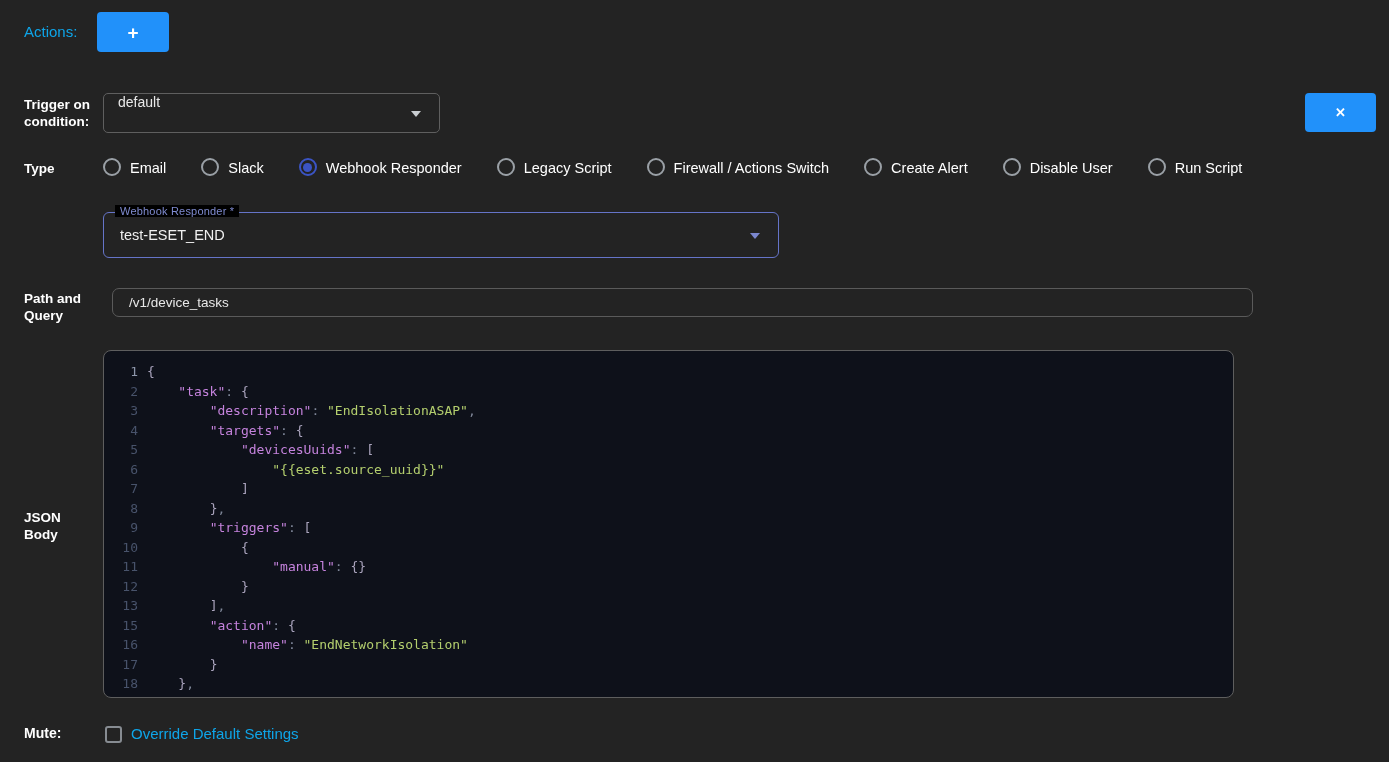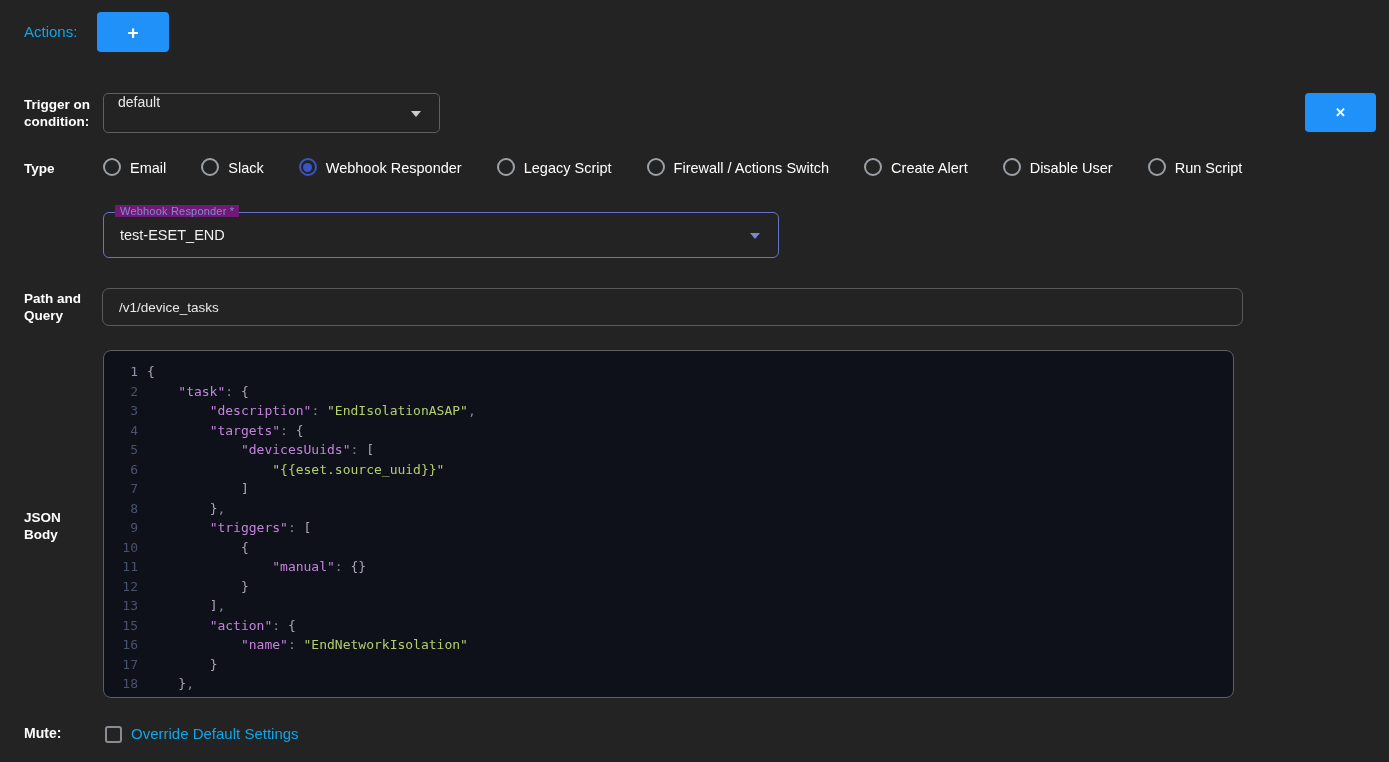--- a/index.html
+++ b/index.html
@@ -47,21 +47,21 @@
   }
   .radio-label { font-size:14.5px; color:#fff; }
 
   
   .outlined {
     border:1px solid #6574c8; border-radius:6px; position:relative;
     display:flex; align-items:center; cursor:pointer; background:transparent;
   }
   .outlined .float-label {
     position:absolute; top:-8px; left:11px; font-size:11px; color:#7f8bd0;
-    background:#701a75; padding:0 5px; letter-spacing:.2px;
+    background:#000000; padding:0 5px; letter-spacing:.2px;
   }
   .outlined .value { font-size:14.5px; color:#f0f0f0; padding-left:16px; }
 
   
   .text-input {
     border:1px solid #5a5a5a; border-radius:7px; background:transparent;
     color:#e8e8e8; font-size:13.5px; padding-left:16px; width:100%; height:100%;
     font-family:"Liberation Sans", sans-serif; outline:none;
   }
 
@@ -146,21 +146,21 @@
       </div>
     </div>
 
   <div class="abs outlined" style="left:103px; top:212px; width:676px; height:46px;">
     <span class="float-label">Webhook Responder *</span>
     <span class="value">test-ESET_END</span>
     <span class="caret purple"></span>
   </div>
 
   <div class="abs label" style="left:24px; top:290px; width:70px;">Path and Query</div>
-  <div class="abs" style="left:102px; top:288px; width:1141px; height:38px;">
+  <div class="abs" style="left:112px; top:288px; width:1141px; height:29px;">
     <input class="text-input" type="text" value="/v1/device_tasks" style="">
   </div>
 
   <div class="abs label" style="left:24px; top:509px; width:50px;">JSON Body</div>
   <div class="abs editor" style="left:103px; top:350px; width:1131px; height:348px;" id="json-editor">
       <div class="code-line active"><span class="ln">1</span><span class="src"><span class="tk-b">{</span></span></div>
       <div class="code-line"><span class="ln">2</span><span class="src"><span class="tk-w">    </span><span class="tk-k">"task"</span><span class="tk-p">: </span><span class="tk-b">{</span></span></div>
       <div class="code-line"><span class="ln">3</span><span class="src"><span class="tk-w">        </span><span class="tk-k">"description"</span><span class="tk-p">: </span><span class="tk-s">"EndIsolationASAP"</span><span class="tk-p">,</span></span></div>
       <div class="code-line"><span class="ln">4</span><span class="src"><span class="tk-w">        </span><span class="tk-k">"targets"</span><span class="tk-p">: </span><span class="tk-b">{</span></span></div>
       <div class="code-line"><span class="ln">5</span><span class="src"><span class="tk-w">            </span><span class="tk-k">"devicesUuids"</span><span class="tk-p">: </span><span class="tk-b">[</span></span></div>

